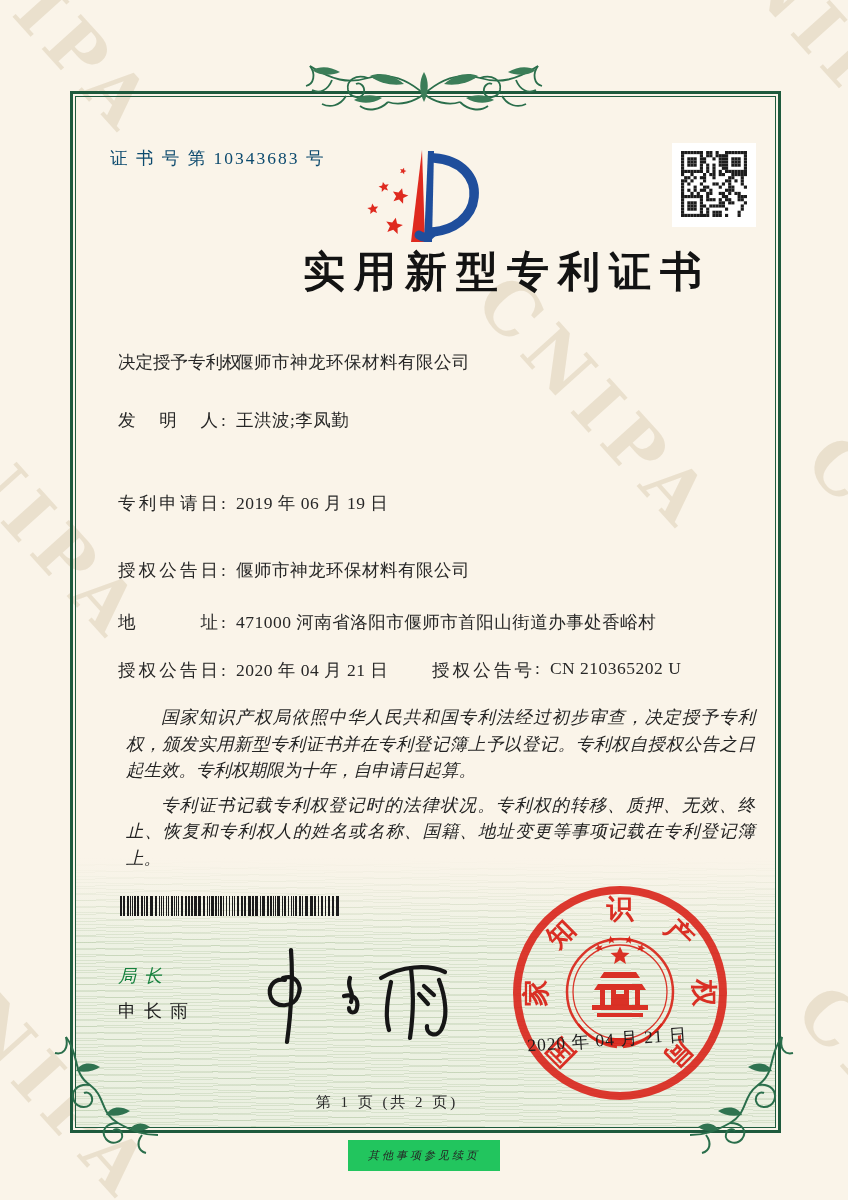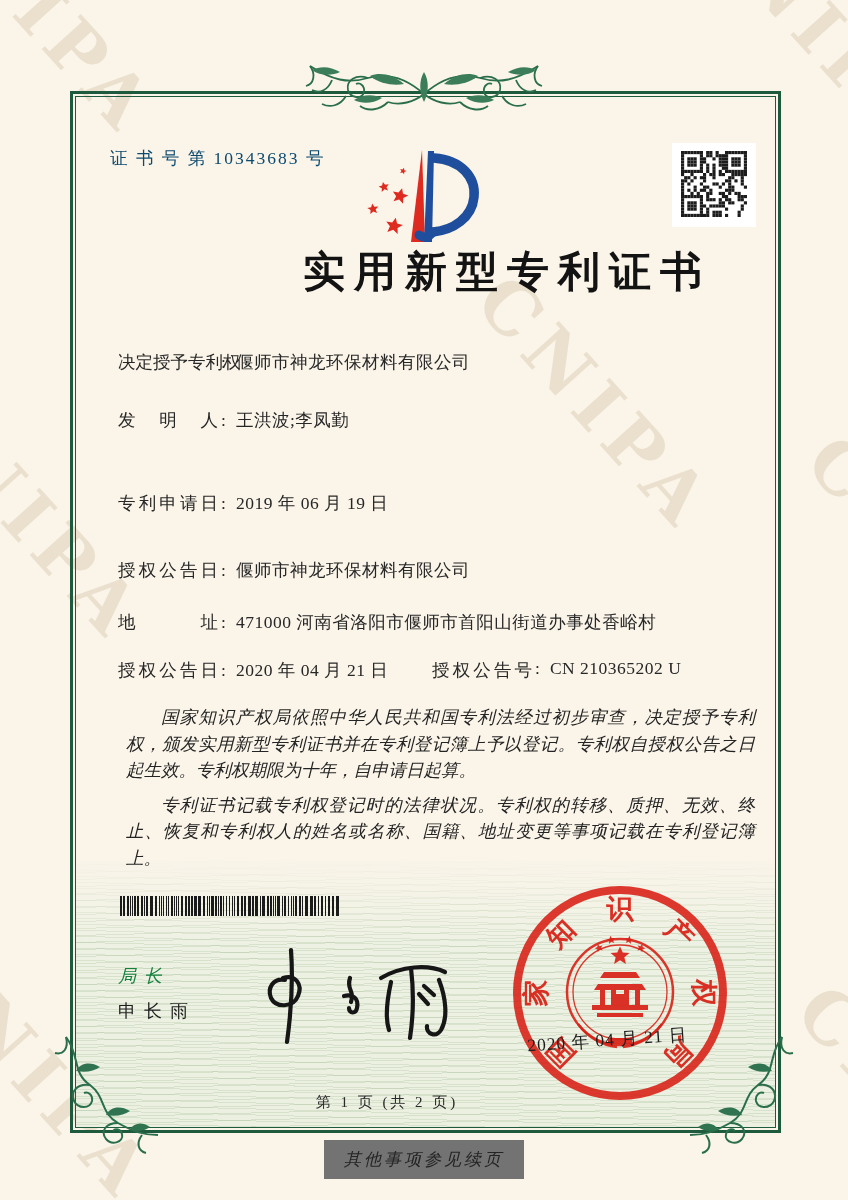--- a/index.html
+++ b/index.html
@@ -59,21 +59,21 @@
   .seal svg{position:absolute;left:0;top:0;}
   .seal-ch{position:absolute;left:50%;top:50%;width:30px;height:30px;margin:-15px 0 0 -15px;
            font-size:27px;font-weight:bold;color:rgba(216,30,20,0.92);text-align:center;
            line-height:30px;transform-origin:center;font-family:"Liberation Serif",serif;}
   .seal-date{position:absolute;left:527px;top:1026px;width:210px;font-size:17.5px;color:#1d1d1d;
              letter-spacing:1px;transform:rotate(-4deg);white-space:nowrap;}
 
   .page-num{position:absolute;left:70px;top:1093px;width:634px;text-align:center;
             font-size:15px;letter-spacing:3px;color:#2a2a2a;}
   .cont-note{position:absolute;left:50%;top:1140px;transform:translateX(-50%);
-             background:#737373;padding:8px 20px;font-size:17px;letter-spacing:3px;
+             background:#22c55e;padding:8px 20px;font-size:11px;letter-spacing:3px;
              color:#242424;font-style:italic;}
 
   .orn path{vector-effect:non-scaling-stroke;}
 </style>
 </head>
 <body>
 
 <div class="page">
 
   <div class="wm" style="left:-118px;top:-36px;">CNIPA</div>

